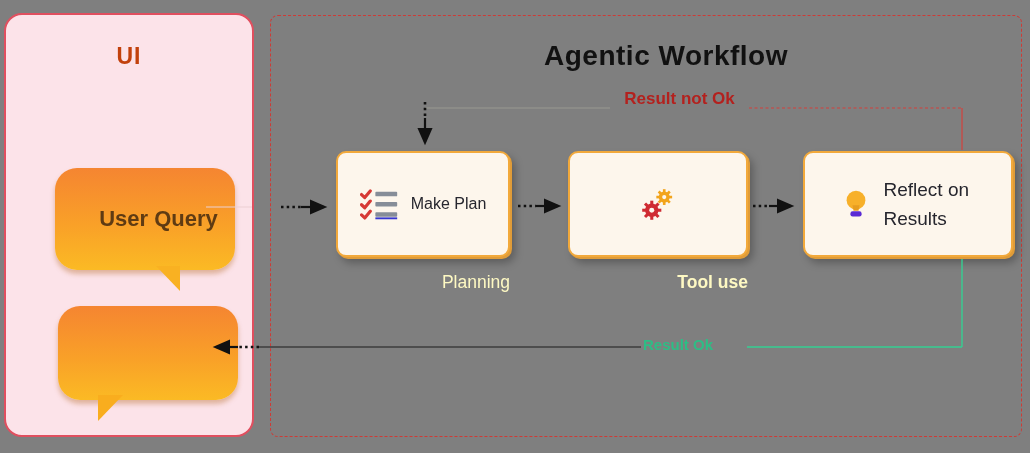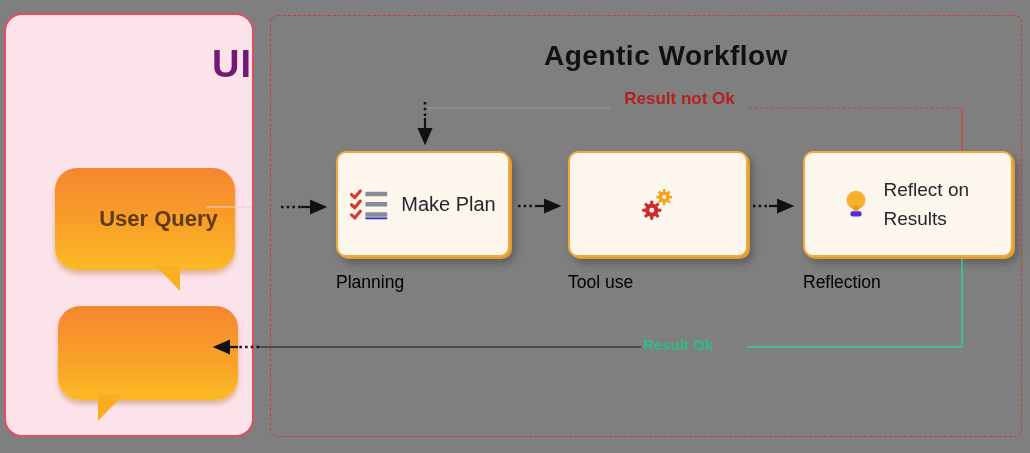--- a/index.html
+++ b/index.html
@@ -10,22 +10,22 @@
   }
   .stage{position:absolute;inset:0;width:1030px;height:453px;}
 
   
   .ui-panel{
     position:absolute;left:4px;top:13px;width:250px;height:424px;
     background:#fce3e9;border:2px solid #e04f5f;border-radius:18px;
     box-sizing:border-box;
   }
   .ui-title{
-    position:absolute;top:28px;left:0;width:100%;text-align:right;
-    font-size:38px;font-weight:bold;color:#701a75;letter-spacing:1px;
+    position:absolute;top:28px;left:0;width:100%;text-align:center;
+    font-size:23px;font-weight:bold;color:#c2410c;letter-spacing:1px;
   }
   .bubble{
     position:absolute;border-radius:22px;
     background:linear-gradient(180deg,#f58531 0%,#f9a028 55%,#fbba24 100%);
     box-shadow:0 4px 5px rgba(170,85,10,0.35);
     display:flex;align-items:center;justify-content:center;text-align:center;
     color:#5f3b13;font-weight:bold;font-size:22px;line-height:1.3;padding-left:27px;
   }
   .bubble-query{left:49px;top:153px;width:153px;height:102px;}
   .bubble-response{left:52px;top:291px;width:153px;height:94px;}
@@ -45,30 +45,30 @@
   }
 
   
   .step-box{
     position:absolute;box-sizing:border-box;
     background:#fdf6ec;border:2.5px solid #f2a93b;border-radius:10px;
     box-shadow:2px 2px 0 #e09c38, 5px 6px 8px rgba(0,0,0,0.28);
     display:flex;align-items:center;justify-content:center;gap:13px;
     color:#26262e;
   }
-  .box-plan{left:336px;top:151px;width:174px;height:106px;font-size:20px;}
+  .box-plan{left:336px;top:151px;width:174px;height:106px;font-size:16px;}
   .box-exec{left:568px;top:151px;width:180px;height:106px;font-size:19px;}
   .box-reflect{left:803px;top:151px;width:210px;height:106px;font-size:19px;}
   .step-text{line-height:1.55;}
   .step-caption{
-    position:absolute;top:272px;text-align:left;
-    font-size:17.5px;color:#000000;
+    position:absolute;top:272px;text-align:right;
+    font-size:17.5px;color:#fef9c3;
   }
   .cap-plan{left:336px;width:174px;}
-  .cap-exec{left:568px;width:180px;}
+  .cap-exec{left:568px;width:180px;font-weight:bold;}
   .cap-reflect{left:803px;width:177px;}
 
   
   .lbl-not-ok{
     position:absolute;left:607px;top:89px;width:145px;text-align:center;
     font-size:17px;font-weight:600;color:#b3211e;
   }
   .lbl-ok{
     position:absolute;left:643px;top:336px;width:100px;text-align:left;
     font-size:15px;font-weight:600;color:#2ebd85;
@@ -145,21 +145,20 @@
     <svg width="30" height="33" viewBox="0 0 24 26">
       <circle cx="12" cy="9.5" r="7.5" fill="#f7b02a"></circle>
       <path d="M9.2 13.5 L14.8 13.5 L14 18 L10 18 Z" fill="#e79d20"></path>
       <rect x="7.5" y="18.4" width="9" height="4.2" rx="1.8" fill="#5a2ad4"></rect>
     </svg>
     <span class="step-text" style="width:92px;">Reflect on Results</span>
   </div>
 
   <div class="step-caption cap-plan">Planning</div>
   <div class="step-caption cap-exec">Tool use</div>
-  <div class="step-caption cap-reflect">Reflection</div>
 
   <div class="lbl-not-ok">Result not Ok</div>
   <div class="lbl-ok">Result Ok</div>
 
   <svg class="connectors" width="1030" height="453" viewBox="0 0 1030 453">
     <defs>
       <marker id="arr" markerWidth="9" markerHeight="8" refX="6.5" refY="3.5" orient="auto">
         <path d="M0,0 L8,3.5 L0,7 Z" fill="#111"></path>
       </marker>
     </defs>

